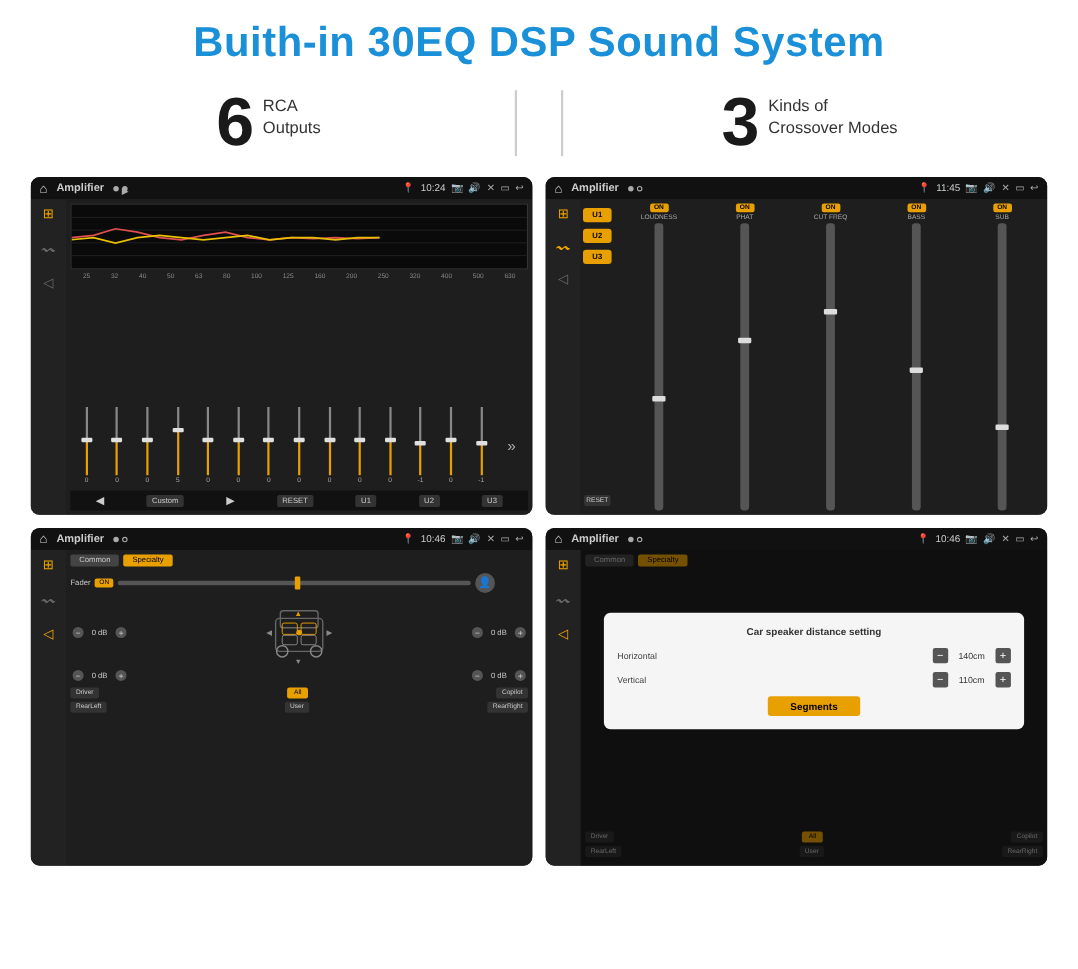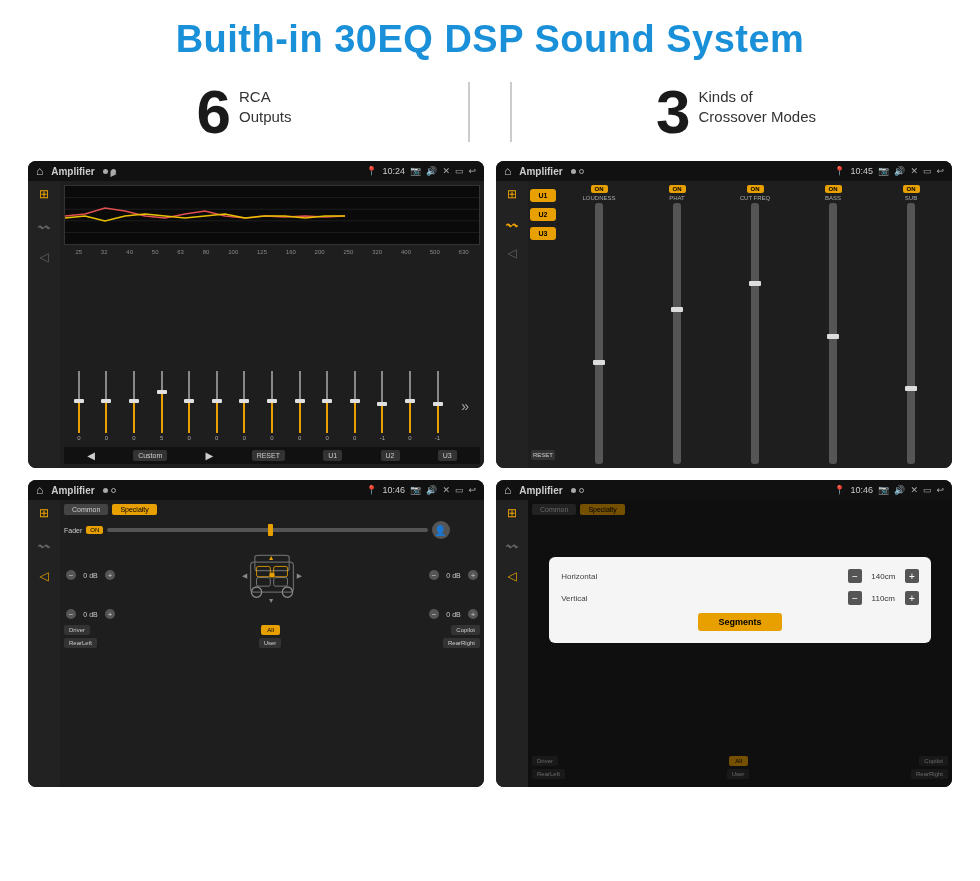--- a/index.html
+++ b/index.html
@@ -839,21 +839,21 @@
       <div class="status-left">
         <span class="status-home">⌂</span>
         <span class="status-title">Amplifier</span>
         <span class="status-dots">
           <span class="dot-filled"></span>
           <span class="dot-empty"></span>
         </span>
       </div>
       <div class="status-right">
         <span class="status-icon">📍</span>
-        <span class="status-time">10:45</span>
+        <span class="status-time">11:45</span>
         <span class="status-icon">📷</span>
         <span class="status-icon">🔊</span>
         <span class="status-icon">✕</span>
         <span class="status-icon">▭</span>
         <span class="status-icon">↩</span>
       </div>
     </div>
     <div class="crossover-screen">
       <div class="crossover-left">
         <span class="control-icon">⊞</span>
@@ -1052,20 +1052,21 @@
       <div class="dialog-main">
 
         <div style="display:flex;gap:4px;margin-bottom:4px;">
           <span class="tab-inactive">Common</span>
           <span class="tab-active">Specialty</span>
         </div>
 
         <div class="dim-bg"></div>
 
         <div class="dialog-overlay">
+          <div class="dialog-title">Car speaker distance setting</div>
 
           <div class="dialog-row">
             <span class="dialog-row-label">Horizontal</span>
             <div class="dialog-value-control">
               <div class="dialog-minus">−</div>
               <span class="dialog-value">140cm</span>
               <div class="dialog-plus">+</div>
             </div>
           </div>
 

